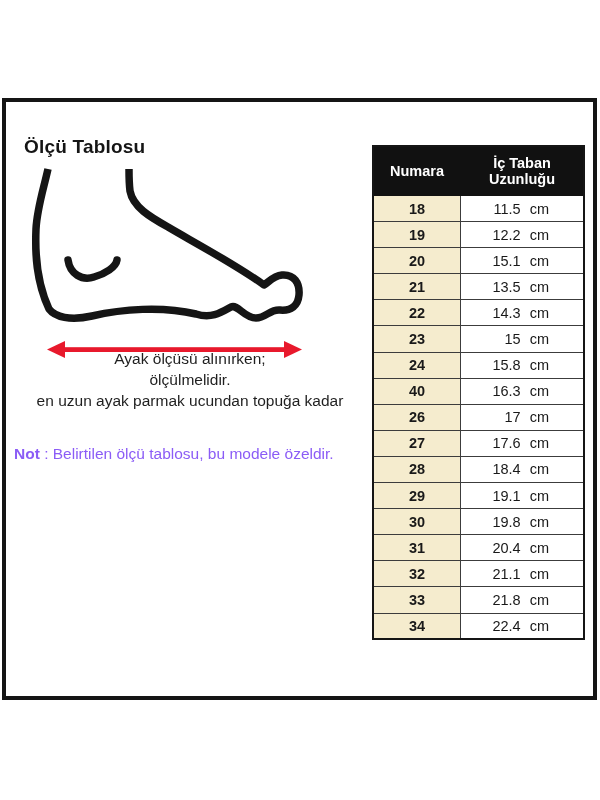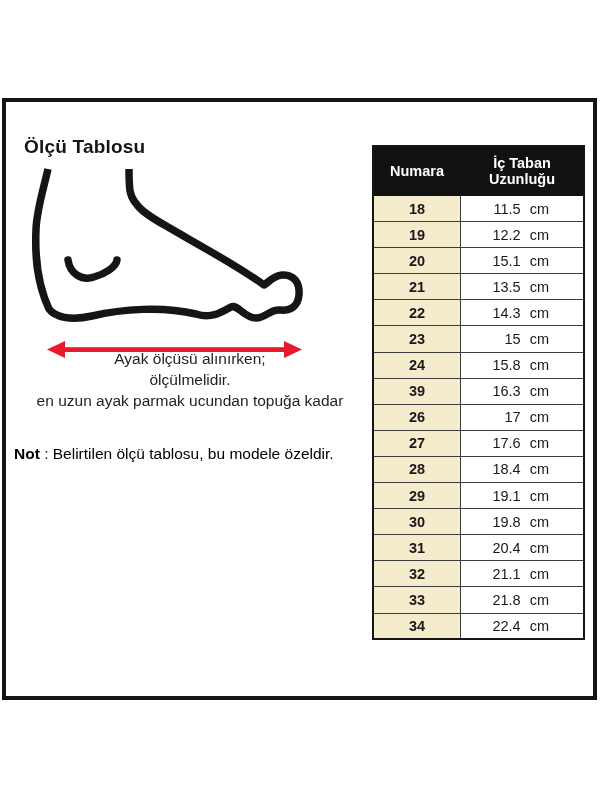--- a/index.html
+++ b/index.html
@@ -23,21 +23,21 @@
 
   .foot-svg{position:absolute;left:30px;top:163px;width:280px;height:175px;}
   .arrow-svg{position:absolute;left:38px;top:336px;width:272px;height:28px;}
 
   .measure-text{
     position:absolute;left:8px;top:348px;width:364px;
     text-align:center;font-size:15.5px;line-height:21px;color:#1f1f1f;
   }
   .note-text{
     position:absolute;left:14px;top:445px;width:370px;
-    font-size:15.5px;color:#000000;
+    font-size:15.5px;color:#8b5cf6;
   }
   .note-text .prefix{font-weight:bold;}
 
   table.size-table{
     position:absolute;left:372px;top:145px;width:213px;
     border-collapse:collapse;table-layout:fixed;
     border:2.5px solid #151515;
     font-size:14.5px;
   }
   .size-table th{
@@ -135,21 +135,21 @@
         </tr>
         <tr>
           <td class="size-cell">23</td>
           <td class="length-cell"><span class="val">15</span><span class="unit">cm</span></td>
         </tr>
         <tr>
           <td class="size-cell">24</td>
           <td class="length-cell"><span class="val">15.8</span><span class="unit">cm</span></td>
         </tr>
         <tr>
-          <td class="size-cell">39</td>
+          <td class="size-cell">40</td>
           <td class="length-cell"><span class="val">16.3</span><span class="unit">cm</span></td>
         </tr>
         <tr>
           <td class="size-cell">26</td>
           <td class="length-cell"><span class="val">17</span><span class="unit">cm</span></td>
         </tr>
         <tr>
           <td class="size-cell">27</td>
           <td class="length-cell"><span class="val">17.6</span><span class="unit">cm</span></td>
         </tr>

